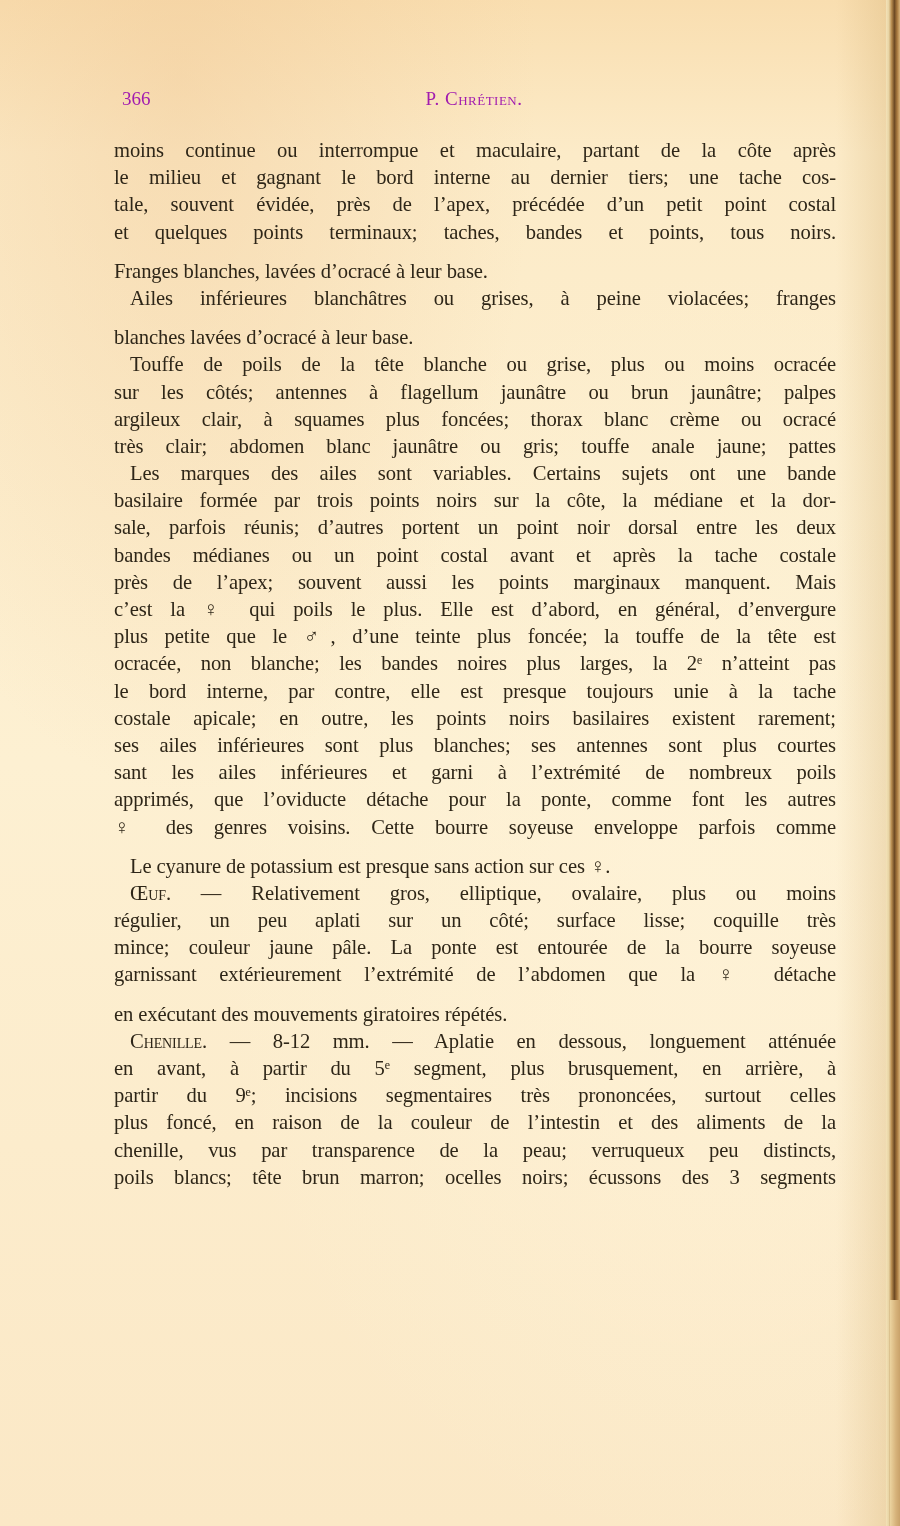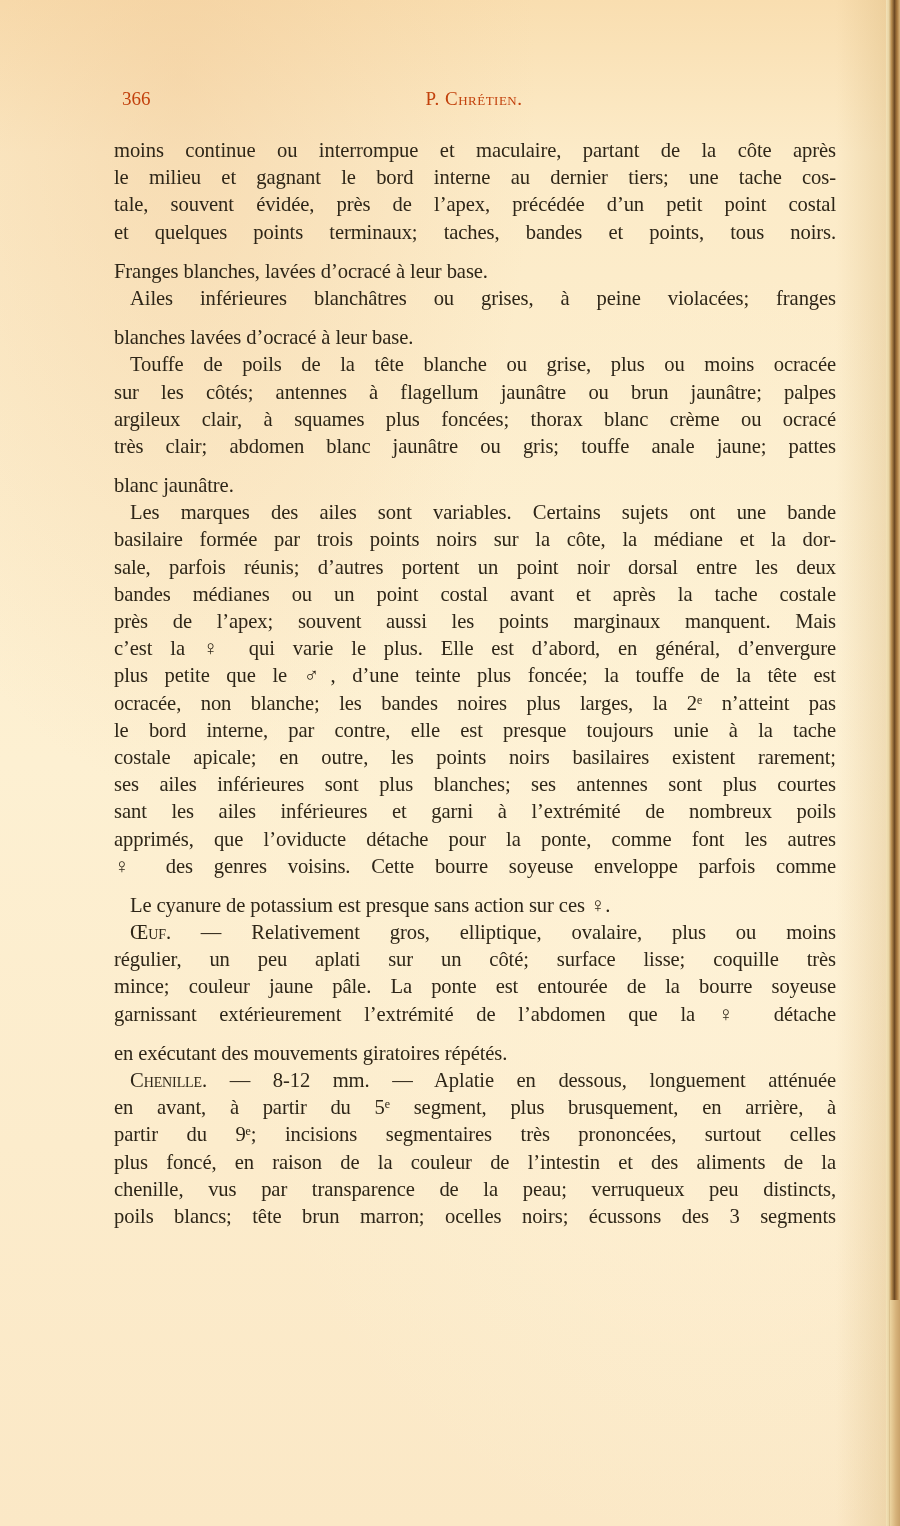--- a/index.html
+++ b/index.html
@@ -40,21 +40,21 @@
       height: 1526px;
       background: linear-gradient(90deg, rgba(0,0,0,0), rgba(215,180,120,0.35));
     }
     .running-head {
       position: absolute;
       top: 88px;
       left: 114px;
       width: 720px;
       height: 26px;
       font-size: 19px;
-      color: #c2410c;
+      color: #a21caf;
     }
     .page-number {
       position: absolute;
       left: 8px;
       top: 0;
     }
     .running-title {
       position: absolute;
       left: 0;
       right: 0;
@@ -102,27 +102,26 @@
     <span class="line">le milieu et gagnant le bord interne au dernier tiers; une tache cos-</span>
     <span class="line">tale, souvent évidée, près de l’apex, précédée d’un petit point costal</span>
     <span class="line">et quelques points terminaux; taches, bandes et points, tous noirs.</span>
     <span class="line last">Franges blanches, lavées d’ocracé à leur base.</span>
     <span class="line indent">Ailes inférieures blanchâtres ou grises, à peine violacées; franges</span>
     <span class="line last">blanches lavées d’ocracé à leur base.</span>
     <span class="line indent">Touffe de poils de la tête blanche ou grise, plus ou moins ocracée</span>
     <span class="line">sur les côtés; antennes à flagellum jaunâtre ou brun jaunâtre; palpes</span>
     <span class="line">argileux clair, à squames plus foncées; thorax blanc crème ou ocracé</span>
     <span class="line">très clair; abdomen blanc jaunâtre ou gris; touffe anale jaune; pattes</span>
-    <span class="line last">blanc jaunâtre.</span>
     <span class="line indent">Les marques des ailes sont variables. Certains sujets ont une bande</span>
     <span class="line">basilaire formée par trois points noirs sur la côte, la médiane et la dor-</span>
     <span class="line">sale, parfois réunis; d’autres portent un point noir dorsal entre les deux</span>
     <span class="line">bandes médianes ou un point costal avant et après la tache costale</span>
     <span class="line">près de l’apex; souvent aussi les points marginaux manquent. Mais</span>
-    <span class="line">c’est la ♀ qui varie le plus. Elle est d’abord, en général, d’envergure</span>
+    <span class="line">c’est la ♀ qui poils le plus. Elle est d’abord, en général, d’envergure</span>
     <span class="line">plus petite que le ♂, d’une teinte plus foncée; la touffe de la tête est</span>
     <span class="line">ocracée, non blanche; les bandes noires plus larges, la 2ᵉ n’atteint pas</span>
     <span class="line">le bord interne, par contre, elle est presque toujours unie à la tache</span>
     <span class="line">costale apicale; en outre, les points noirs basilaires existent rarement;</span>
     <span class="line">ses ailes inférieures sont plus blanches; ses antennes sont plus courtes</span>
     <span class="line">sant les ailes inférieures et garni à l’extrémité de nombreux poils</span>
     <span class="line">apprimés, que l’oviducte détache pour la ponte, comme font les autres</span>
     <span class="line">♀ des genres voisins. Cette bourre soyeuse enveloppe parfois comme</span>
     <span class="line indent last">Le cyanure de potassium est presque sans action sur ces ♀.</span>
     <span class="line indent"><span class="head-word">Œuf.</span> — Relativement gros, elliptique, ovalaire, plus ou moins</span>

